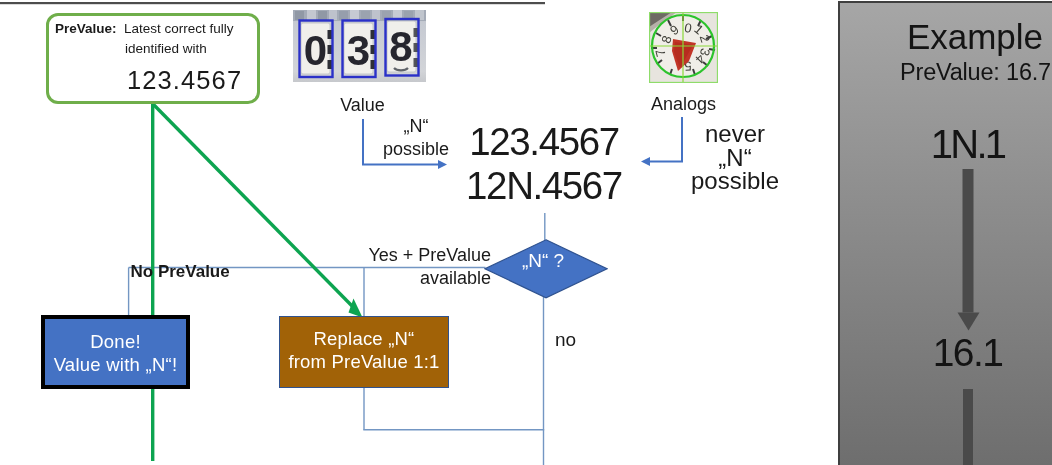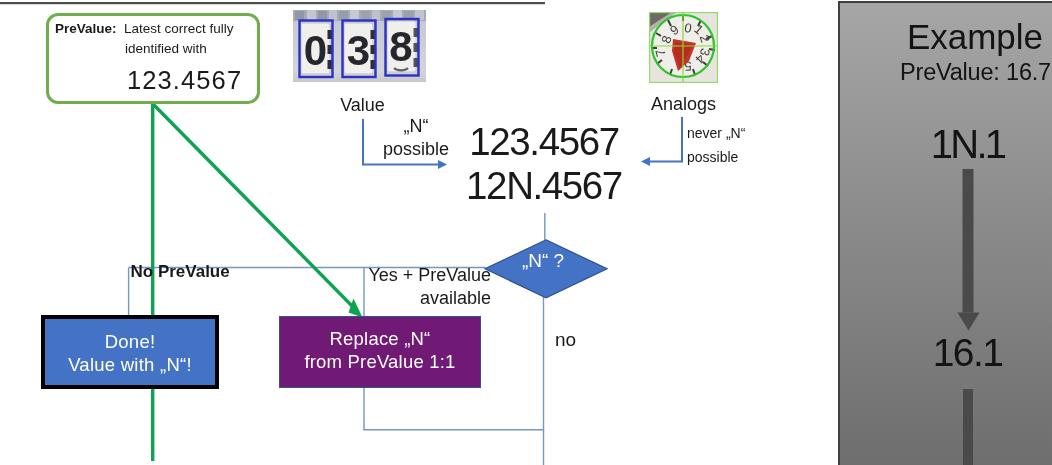--- a/index.html
+++ b/index.html
@@ -143,36 +143,36 @@
 
   <path d="M24,27 L47,31 L40,49 L29,59 L23,39 Z" fill="#c23527"></path>
   <path d="M26,30 L44,33 L31,56 L25,40 Z" fill="#ad2419" opacity="0.55"></path>
 
   <circle cx="34" cy="34" r="31" fill="none" stroke="#2cc32c" stroke-width="2.2"></circle>
   <line x1="0" y1="34" x2="69" y2="34" stroke="#8ad838" stroke-width="1.2"></line>
   <line x1="34" y1="0" x2="34" y2="71" stroke="#8ad838" stroke-width="1.2"></line>
   <rect x="0.5" y="0.5" width="68" height="70" fill="none" stroke="#8fdc6a" stroke-width="1.3"></rect>
 </svg>
 <div class="abs" style="left:647px;top:94px;width:69px;text-align:right;font-size:18px;">Analogs</div>
-<div class="abs" style="left:687px;top:122px;width:96px;text-align:left;font-size:14px;line-height:23.5px;">never „N“<br>possible</div>
+<div class="abs" style="left:687px;top:122px;width:96px;text-align:center;font-size:24px;line-height:23.5px;">never „N“<br>possible</div>
 
 <svg class="abs" style="left:484px;top:239px;" width="124" height="60" viewBox="0 0 124 60">
   <polygon points="62,0.8 123,29.8 62,58.8 1,29.8" fill="#4472c4" stroke="#2f528f" stroke-width="1.2"></polygon>
 </svg>
 <div class="abs" style="left:481px;top:250px;width:124px;text-align:center;font-size:19px;color:#fff;">„N“ ?</div>
 
 <div class="abs" style="left:130.5px;top:241.5px;font-size:17px;font-weight:bold;margin-top:20px;">No PreValue</div>
-<div class="abs" style="left:330px;top:243.5px;width:161px;text-align:right;font-size:18px;line-height:23.5px;margin-top:20px;">Yes + PreValue<br>available</div>
+<div class="abs" style="left:330px;top:243.5px;width:161px;text-align:right;font-size:18px;line-height:23.5px;">Yes + PreValue<br>available</div>
 <div class="abs" style="left:555px;top:301px;font-size:19px;margin-top:28px;">no</div>
 
-<div class="abs" style="left:41px;top:315px;width:178px;height:74px;background:#4472c4;
+<div class="abs" style="left:41px;top:315px;width:149px;height:74px;background:#4472c4;
      border:4px solid #000;box-sizing:border-box;color:#fff;text-align:center;
      font-size:18.5px;letter-spacing:0.25px;line-height:23.5px;padding-top:10.5px;">Done!<br>Value with „N“!</div>
 
-<div class="abs" style="left:279px;top:316px;width:202px;height:72px;background:#701a75;
+<div class="abs" style="left:279px;top:316px;width:170px;height:72px;background:#a16207;
      border:1px solid #2f528f;box-sizing:border-box;color:#fff;text-align:center;
      font-size:18.5px;letter-spacing:0.2px;line-height:23.5px;padding-top:9.5px;">Replace „N“<br>from PreValue 1:1</div>
 
 <div class="abs" style="left:802px;top:1px;width:248px;height:464px;
      background:linear-gradient(180deg,#a6a6a6 0%,#8f8f8f 40%,#6e6e6e 100%);
      border-left:2.5px solid #3f3f3f;border-top:2.5px solid #3f3f3f;box-sizing:border-box;color:#141414;margin-left:36px;">
   <div class="abs" style="left:11.5px;top:13.5px;width:247px;text-align:center;font-size:35px;letter-spacing:0px;">Example</div>
   <div class="abs" style="left:12px;top:55.5px;width:247px;text-align:center;font-size:23.5px;letter-spacing:-0.2px;">PreValue: 16.7</div>
   <div class="abs" style="left:4px;top:118.5px;width:247px;text-align:center;font-size:40px;letter-spacing:-2.8px;">1N.1</div>
   <div class="abs" style="left:4px;top:327.5px;width:247px;text-align:center;font-size:39px;letter-spacing:-1.6px;">16.1</div>

